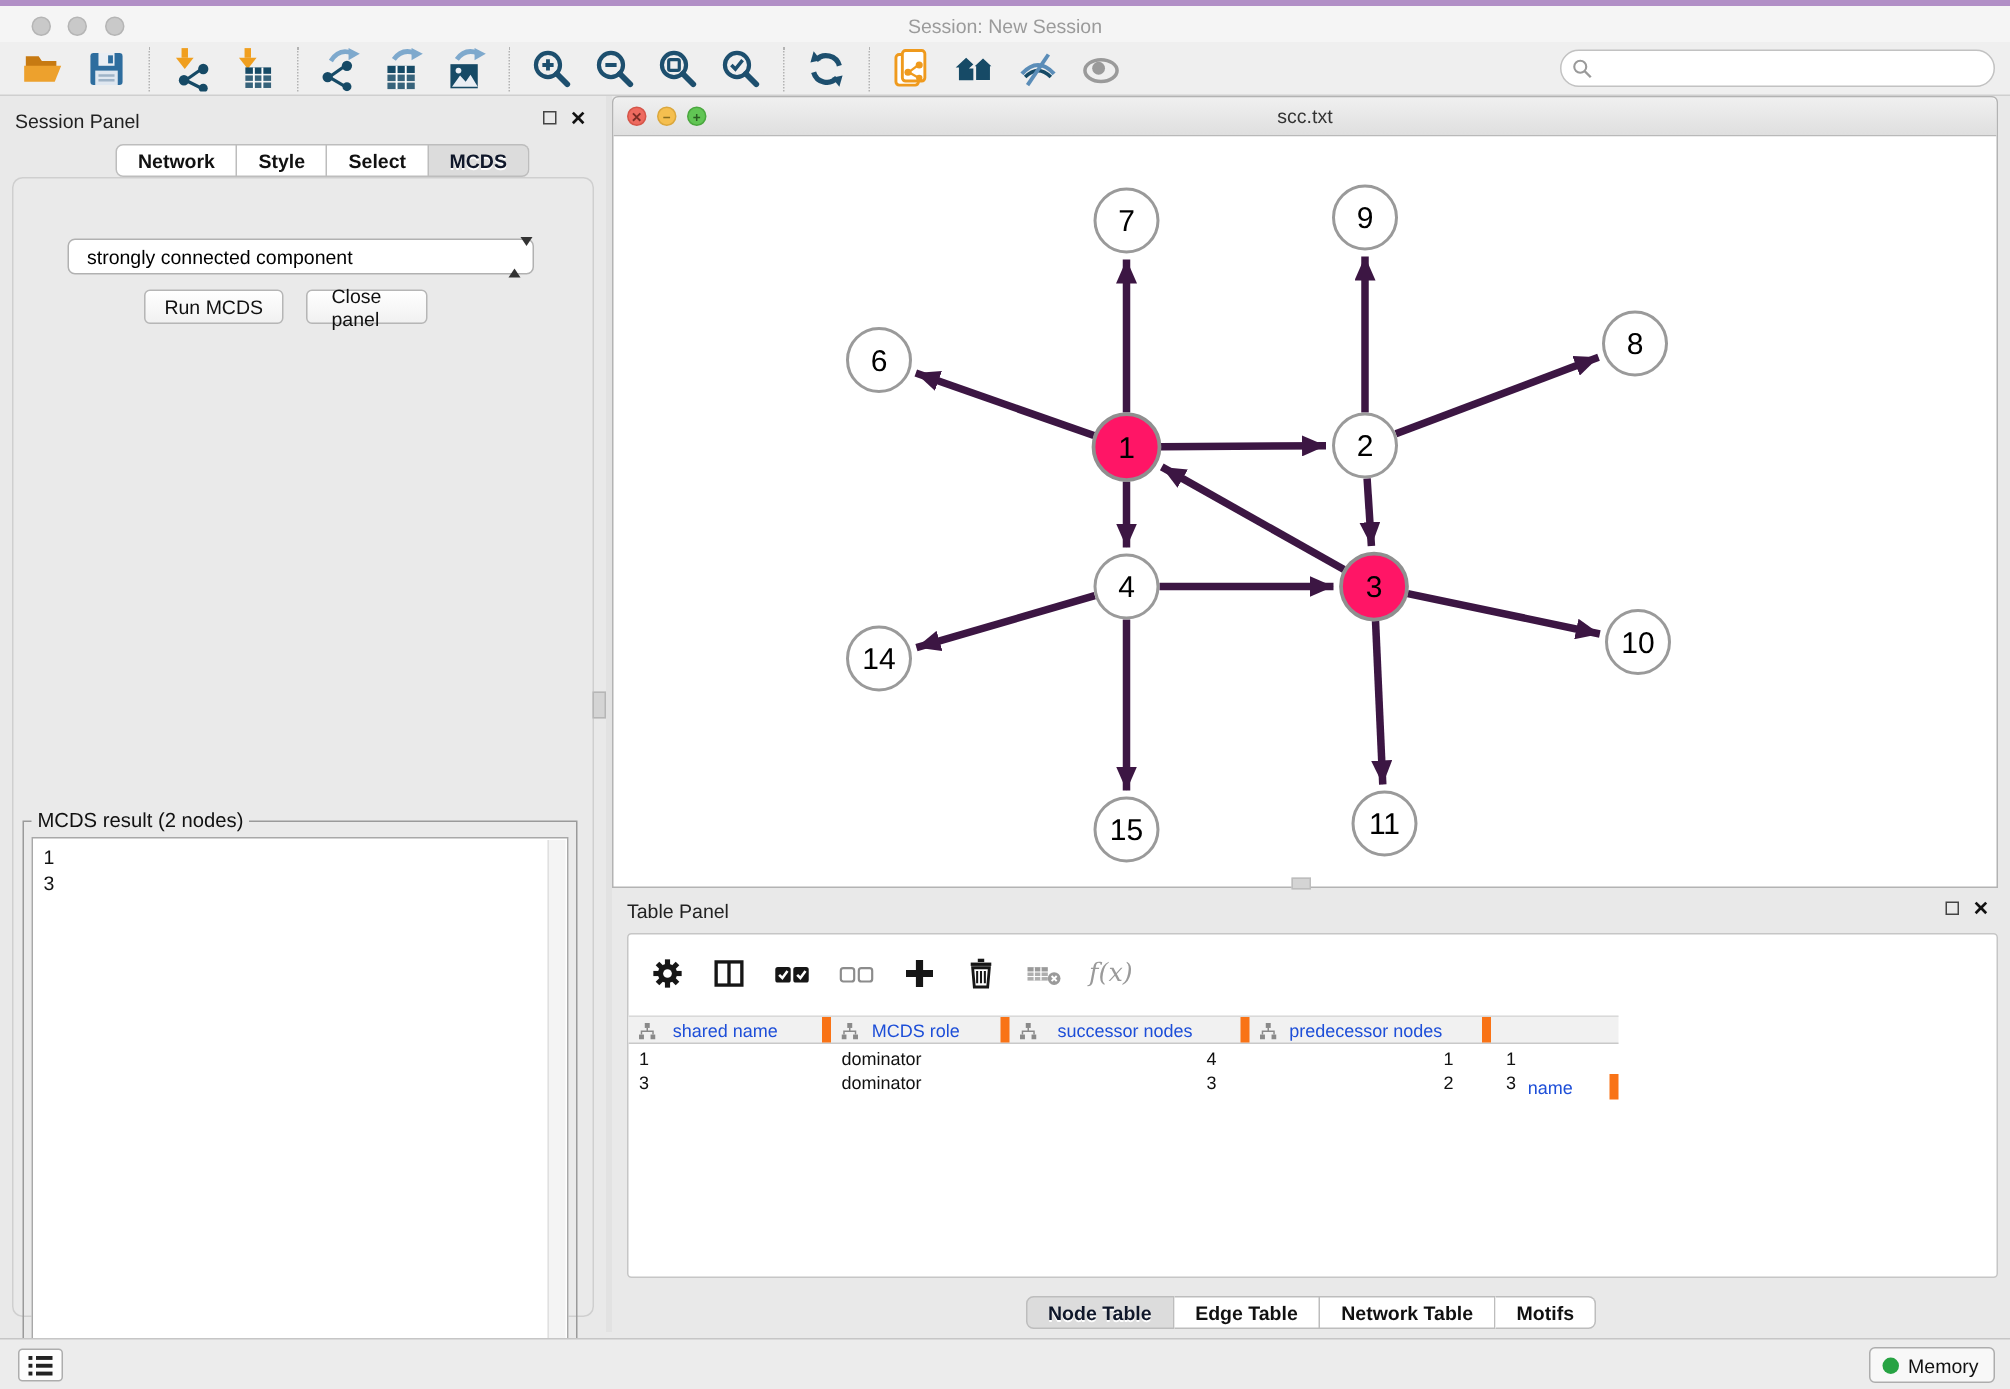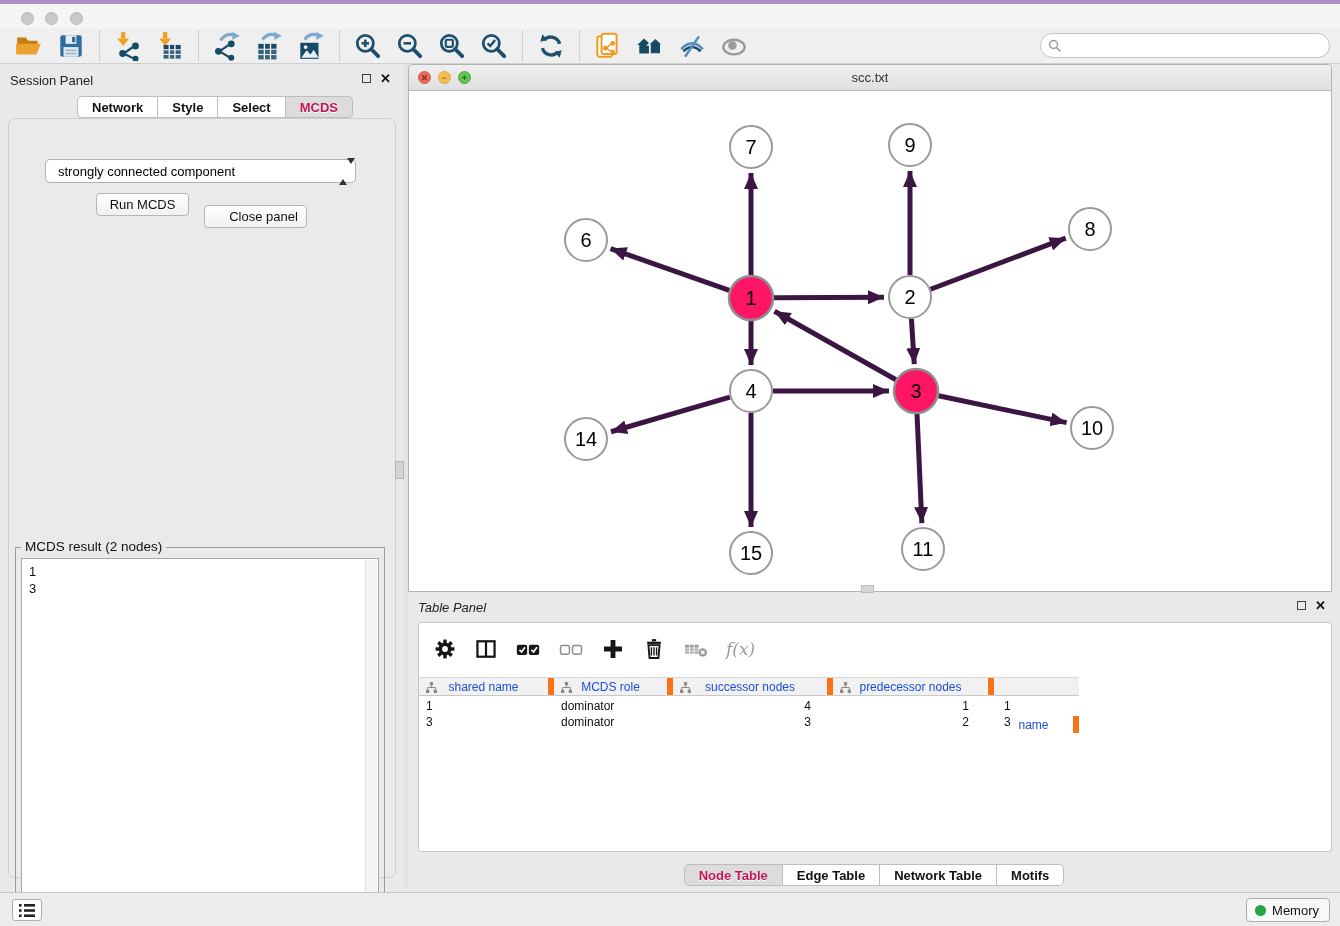--- a/index.html
+++ b/index.html
@@ -22,31 +22,31 @@
 
   
   #control-panel { left:0; top:66px; width:404px; height:822px; }
   .panel-title { font-size:13px; color:#222; }
   .mini-float { display:inline-block; width:9px; height:9px; border:1.5px solid #444; }
   .mini-close { font-size:13px; font-weight:bold; color:#111; line-height:9px; }
   #cp-tabs { position:absolute; left:77px; top:30px; display:flex; }
   .seg { height:22px; padding:0 14px; font-size:13px; font-weight:600; background:#fff; border:1px solid #bdbdbd; border-left:none; display:flex; align-items:center; color:#111; }
   .seg:first-child { border-left:1px solid #bdbdbd; border-radius:5px 0 0 5px; }
   .seg:last-child { border-radius:0 5px 5px 0; }
-  .seg.disabled-active { background:#dcdcdc; color:#be185d; text-shadow:0 1px 0 #fff; }
+  .seg.disabled-active { background:#dcdcdc; color:#0f172a; text-shadow:0 1px 0 #fff; }
   #cp-box { position:absolute; left:8px; top:52px; width:388px; height:760px; background:#eaeaea; border:1px solid #cfcfcf; border-radius:7px; }
   #opt-label { position:absolute; left:0; top:18px; width:100%; text-align:center; font-size:13px; color:#111; }
   #criterion-select { position:absolute; left:36px; top:40px; width:311px; height:24px; background:#fff; border:1px solid #b1b1b1; border-radius:5px; font-size:13px; }
   #criterion-select .val { position:absolute; left:12px; top:4px; }
   .stepper { position:absolute; right:7px; top:4px; width:9px; height:16px; }
   .stepper .up { width:0; height:0; border-left:4.5px solid transparent; border-right:4.5px solid transparent; border-bottom:6px solid #333; margin-bottom:3px; }
   .stepper .dn { width:0; height:0; border-left:4.5px solid transparent; border-right:4.5px solid transparent; border-top:6px solid #333; }
   .btn { position:absolute; height:23px; background:linear-gradient(#ffffff,#f1f1f1); border:1px solid #b6b6b6; border-radius:4px; font-size:13px; color:#111; display:flex; align-items:center; justify-content:center; }
   #run-btn { left:87px; top:74px; width:93px; }
-  #closepanel-btn { left:195px; top:86px; width:103px;padding-left:16px; }
+  #closepanel-btn { left:195px; top:74px; width:81px;padding-left:16px; }
   #result-fieldset { position:absolute; left:6px; top:428px; width:370px; height:376px; border:1px solid #9a9a9a; }
   #result-legend { position:absolute; left:5px; top:-9px; background:#eaeaea; padding:0 4px; font-size:13.5px; color:#111; }
   #result-area { position:absolute; left:5px; top:10px; width:358px; height:360px; background:#fff; border:1px solid #a8a8a8; }
   #result-text { position:absolute; left:7px; top:4px; font-size:13px; line-height:17px; color:#111; white-space:pre; font-family:"Liberation Sans",sans-serif; }
   #result-scroll { position:absolute; right:1px; top:1px; width:12px; height:358px; background:#f4f4f4; border-left:1px solid #e0e0e0; }
 
   
   #v-divider { left:404px; top:64px; width:4px; height:824px; background:#e2e2e2; }
   #v-grip { left:395px; top:461px; width:9px; height:18px; background:#d4d4d4; border:1px solid #b6b6b6; }
   #h-grip { left:861px; top:585px; width:13px; height:8px; background:#d4d4d4; border:1px solid #bdbdbd; }
@@ -56,21 +56,21 @@
   #net-titlebar { position:absolute; left:0; top:0; width:100%; height:26px; background:linear-gradient(#f0f0f0,#dfdfdf); border-bottom:1px solid #b9b9b9; border-radius:4px 4px 0 0; }
   .light { position:absolute; top:6px; width:13px; height:13px; border-radius:50%; font-size:9px; font-weight:bold; text-align:center; line-height:13px; color:#7d2c25; }
   #light-close { left:9px; background:#ee6a5f; border:1px solid #d55549; }
   #light-min  { left:29px; background:#f5bf4f; border:1px solid #dba73c; color:#8a6d1f; }
   #light-zoom { left:49px; background:#61c554; border:1px solid #4aa73e; color:#2a5e22; }
   #net-title { position:absolute; width:100%; text-align:center; top:5px; font-size:13px; color:#333; }
   #graph-svg { position:absolute; left:0; top:26px; }
 
   
   #table-panel { left:408px; top:598px; width:932px; height:292px; }
-  #tp-header { position:absolute; left:10px; top:2px;font-style:italic; }
+  #tp-header { position:absolute; left:10px; top:2px; }
   #tp-icons { position:absolute; right:14px; top:3px; display:flex; gap:9px; align-items:center; }
   #tp-container { position:absolute; left:10px; top:24px; width:914px; height:230px; background:#fff; border:1px solid #c6c6c6; border-radius:3px; }
   #tp-toolbar { position:absolute; left:14px; top:6px; height:40px; display:flex; align-items:center; gap:17px; }
   .fx { font-family:"DejaVu Serif",serif; font-style:italic; font-size:17px; color:#9a9a9a; }
   #tbl-header { position:absolute; left:0; top:54px; height:19px; display:flex; background:#f1f1f1; border-top:1px solid #d9d9d9; border-bottom:1px solid #c9c9c9; }
   .th { position:relative; height:100%; border-right:6px solid #f97316; font-size:12px; color:#1d4ed8; display:flex; align-items:center; justify-content:center; }
   .th svg { position:absolute; left:7px; top:4px; }
   .trow { position:absolute; left:0; height:16px; display:flex; font-size:12px; color:#111; }
   .td { height:16px; line-height:16px; }
   .al { text-align:left; } .ar { text-align:right; }
@@ -85,20 +85,21 @@
 </head>
 <body>
 
 <div id="top-strip" class="abs"></div>
 <div id="titlebar" class="abs">
   <span class="dots">
     <span class="traffic-gray"></span>
     <span class="traffic-gray"></span>
     <span class="traffic-gray"></span>
   </span>
+  <div id="app-title" class="abs">Session: New Session</div>
 </div>
 
 <div id="toolbar" class="abs">
   <svg class="ti" viewBox="0 0 28 28">
       <path d="M3 6 h8 l2 3 h9 v4 H3 z" fill="#c77a12"></path>
       <path d="M2 12 h23 l-4 10 H2 z" fill="#eda12d"></path>
     </svg>
   <svg class="ti" viewBox="0 0 28 28">
       <rect x="4" y="4" width="20" height="20" rx="2" fill="#2e6d9e"></rect>
       <rect x="9" y="4" width="10" height="8" fill="#e9eef4"></rect>

